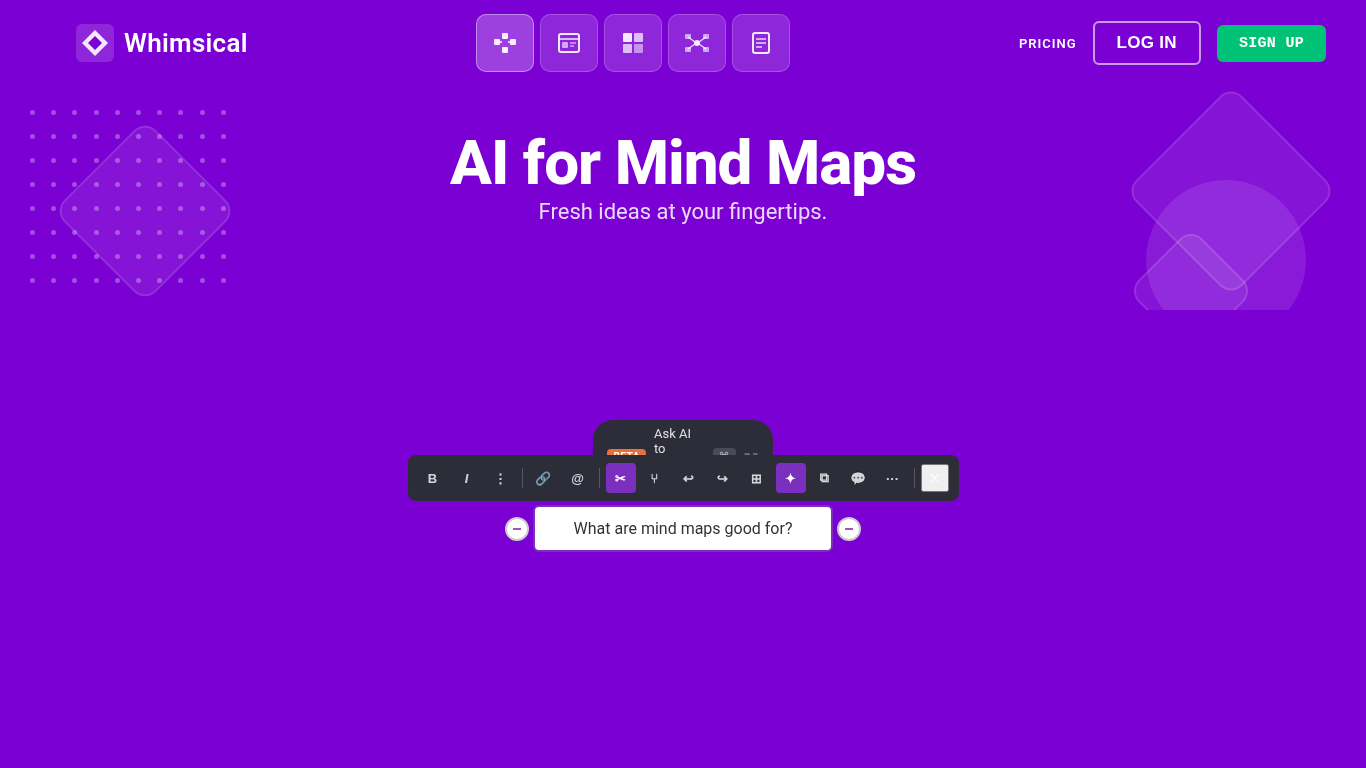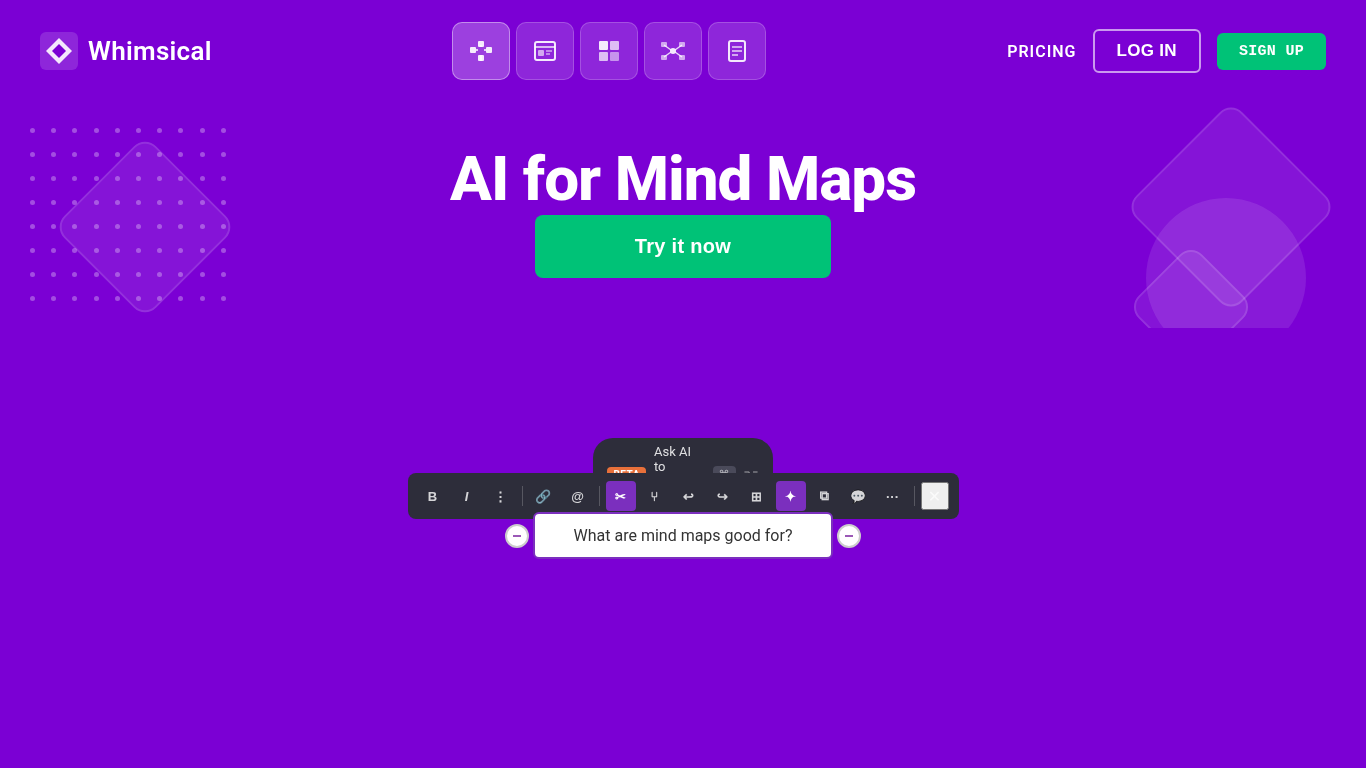--- a/index.html
+++ b/index.html
@@ -10,23 +10,24 @@
       overflow: hidden;
       font-family: -apple-system, BlinkMacSystemFont, 'Segoe UI', Roboto, sans-serif;
       background-color: #7B00D4;
     }
 
     
     .header {
       display: flex;
       align-items: center;
       justify-content: space-between;
-      padding: 22px 40px;
+      padding: 14px 40px;
       position: relative;
       z-index: 10;
+      margin-left: 36px;
     }
 
     .logo {
       display: flex;
       align-items: center;
       gap: 10px;
       cursor: pointer;
     }
 
     .logo-icon {
@@ -68,21 +69,21 @@
     }
 
     .nav-right {
       display: flex;
       align-items: center;
       gap: 16px;
     }
 
     .pricing-link {
       color: white;
-      font-size: 16px;
+      font-size: 13px;
       font-weight: 600;
       letter-spacing: 1px;
       text-transform: uppercase;
       cursor: pointer;
       text-decoration: none;
     }
 
     .login-btn {
       color: white;
       font-size: 17px;
@@ -304,21 +305,21 @@
       justify-content: center;
       cursor: pointer;
     }
 
     
     .text-node-container {
       display: flex;
       align-items: center;
       gap: 4px;
       position: absolute;
-      top: 184px;
+      top: 195px;
     }
 
     .node-connector {
       width: 24px;
       height: 24px;
       border-radius: 50%;
       background: white;
       border: 2px solid #CCCCCC;
       display: flex;
       align-items: center;
@@ -519,21 +520,21 @@
         <div class="dot"></div>
         <div class="dot"></div>
         <div class="dot"></div>
         <div class="dot"></div>
       </div>
 
     
     <div class="circle-br"></div>
 
     <h1 class="hero-title">AI for Mind Maps</h1>
-    <button class="try-btn">Try it now</button>
+    <p class="hero-subtitle">Fresh ideas at your fingertips.</p>
   </section>
 
   <div style="display:flex; justify-content:center; position:relative; z-index:5;">
     <div class="demo-area">
 
       <div class="beta-bar">
         <span class="beta-badge">BETA</span>
         <span class="beta-text">Ask AI to generate ideas</span>
         <span class="beta-shortcut">⌘</span>
         <span style="color:rgba(255,255,255,0.5); font-size:13px;">⌥</span>

